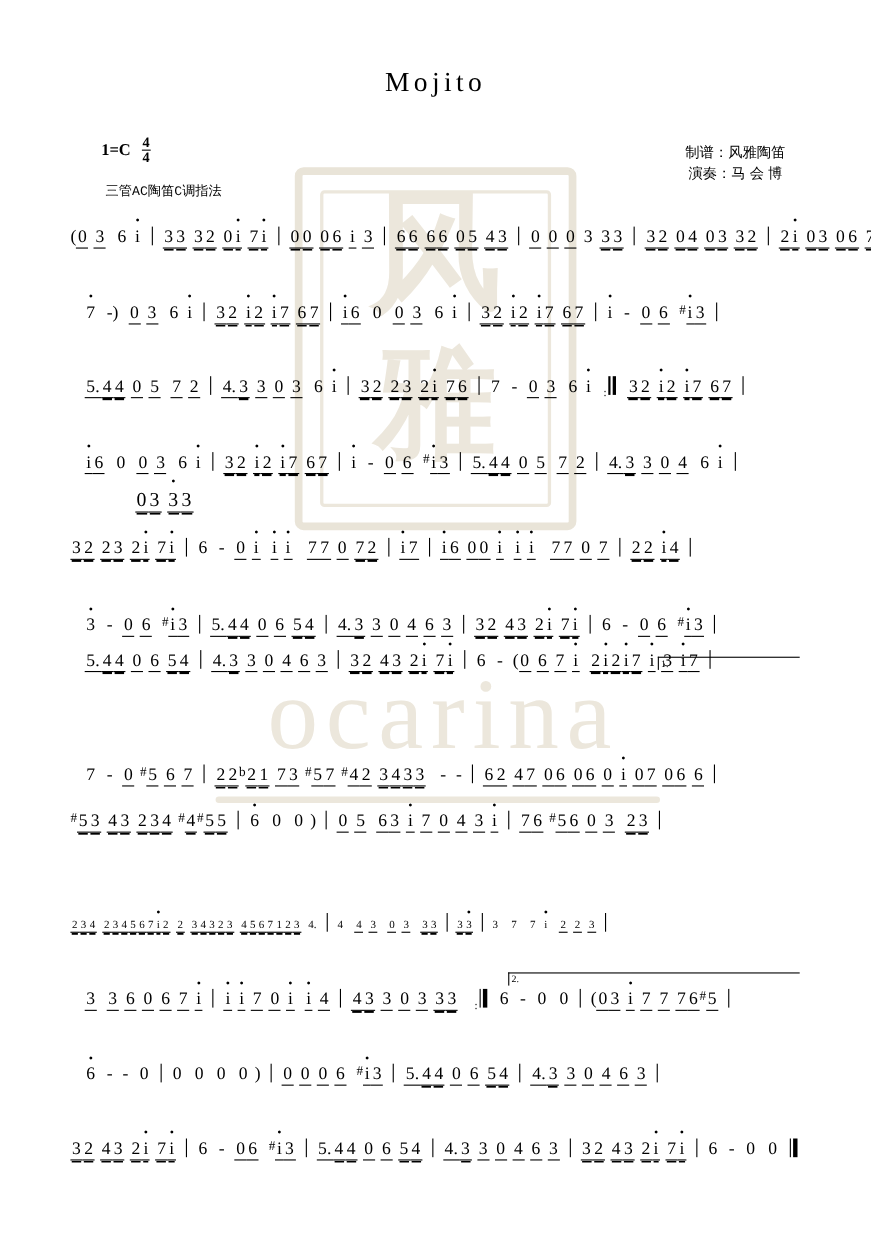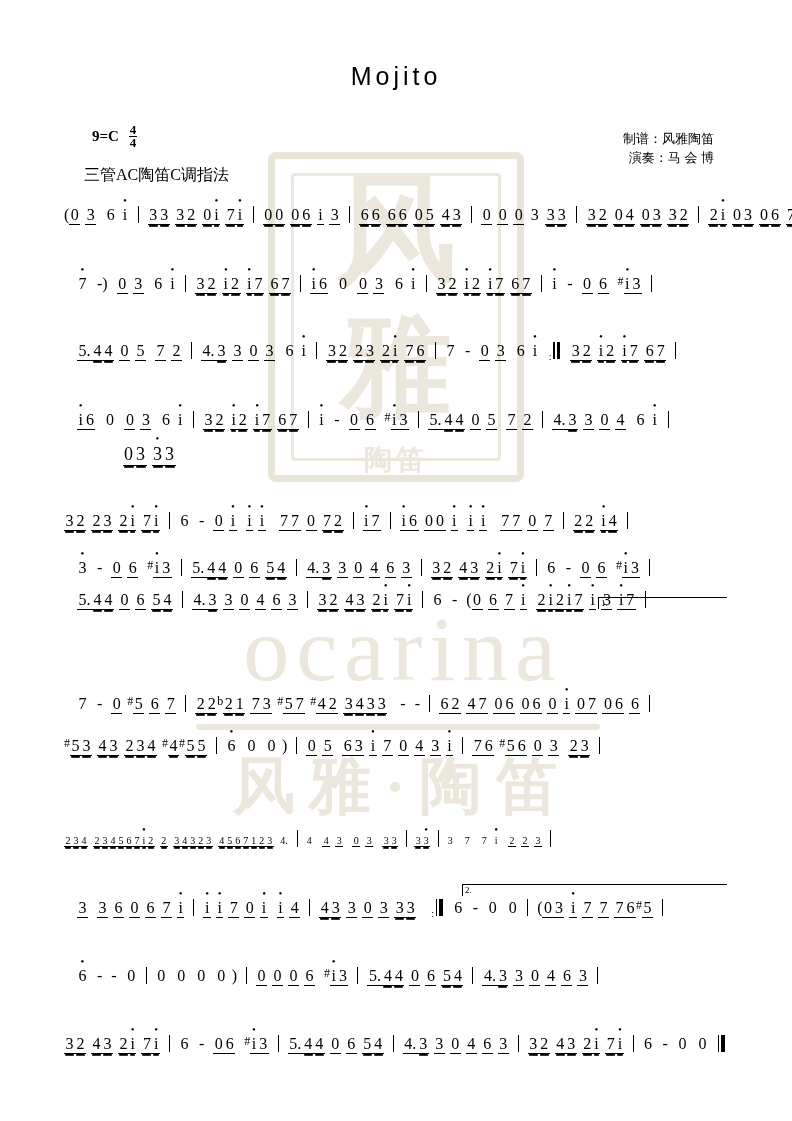--- a/index.html
+++ b/index.html
@@ -82,21 +82,21 @@
   
   .content { position: relative; z-index: 2; }
 
   .title {
     position: absolute;
     left: 0; top: 62px;
     width: 792px;
     text-align: center;
     font-size: 25px;
     letter-spacing: 4px;
-    font-family: Liberation Sans, sans-serif;
+    font-family: Liberation Serif, serif;
   }
 
   .key-sig {
     position: absolute;
     left: 92px; top: 125px;
     font-size: 15px;
     font-weight: bold;
     font-family: "Liberation Serif", serif;
   }
   .frac {
@@ -107,28 +107,28 @@
     font-size: 13px;
     margin-left: 6px;
     position: relative;
     top: -1px;
   }
   .frac .num { display: block; border-bottom: 1.4px solid #000; padding: 0 1px; }
   .frac .den { display: block; padding: 0 1px; }
 
   .fingering {
     position: absolute;
-    left: 84px; top: 165px;
-    font-size: 16px;
-    font-family: Liberation Serif, serif;
+    left: 96px; top: 165px;
+    font-size: 12px;
+    font-family: Liberation Mono, monospace;
   }
   .credits {
     position: absolute;
     right: 78px; top: 130px;
-    text-align: right;
+    text-align: center;
     font-size: 13px;
     line-height: 1.45;
     font-family: "Liberation Sans", sans-serif;
   }
 
   
   .row {
     position: absolute;
     left: 64px;
     width: 666px;
@@ -201,33 +201,31 @@
 </head>
 <body>
 
 <div class="page">
 
   <div class="watermark">
     <div class="wm-seal">
       <div class="wm-seal-inner"></div>
       <div class="wm-seal-char wm-c1">风</div>
       <div class="wm-seal-char wm-c2">雅</div>
-      <div class="wm-seal-char wm-c3">陶笛</div>
     </div>
     <div class="wm-ocarina">ocarina</div>
     <div class="wm-rule"></div>
-    <div class="wm-cn">风雅·陶笛</div>
   </div>
 
   <div class="content">
 
     <div class="title">Mojito</div>
 
     <div class="key-sig">
-      <span>9=C</span>
+      <span>1=C</span>
       <span class="frac">
         <span class="num">4</span>
         <span class="den">4</span>
       </span>
     </div>
 
     <div class="fingering">三管AC陶笛C调指法</div>
 
     <div class="credits">
       <div>制谱：风雅陶笛</div>
@@ -293,21 +291,21 @@
       <span class="barline"></span>
       <span class="seg"><span class="n u1">4.</span><span class="n u2">3</span><span class="sp-s"></span><span class="n u1">3</span><span class="sp-s"></span><span class="n u1">0</span><span class="sp-s"></span><span class="n u1">4</span><span class="sp"></span><span class="n">6</span><span class="sp-s"></span><span class="n dotup">i</span></span>
       <span class="barline"></span>
     </div>
 
     <div class="row" style="top:444px;font-size:18px">
       <span class="sp"></span><span class="sp"></span><span class="sp"></span><span class="sp"></span><span class="sp"></span><span class="sp"></span>
       <span class="seg"><span class="n u2">0</span><span class="n u2">3</span><span class="sp-s"></span><span class="n u2 dotup">3</span><span class="n u2">3</span></span>
     </div>
 
-    <div class="row" style="top:512px">
+    <div class="row" style="top:489px">
       <span class="seg"><span class="n u2">3</span><span class="n u2">2</span><span class="sp-s"></span><span class="n u2">2</span><span class="n u2">3</span><span class="sp-s"></span><span class="n u2">2</span><span class="n u2 dotup">i</span><span class="sp-s"></span><span class="n u2">7</span><span class="n u2 dotup">i</span></span>
       <span class="barline"></span>
       <span class="seg"><span class="n">6</span><span class="sp"></span>-<span class="sp"></span><span class="n u1">0</span><span class="sp-s"></span><span class="n u1 dotup">i</span><span class="sp"></span><span class="n u1 dotup">i</span><span class="sp-s"></span><span class="n u1 dotup">i</span></span>
       <span class="sp-s"></span>
       <span class="seg"><span class="n u1">7</span><span class="n u1">7</span><span class="sp-s"></span><span class="n u1">0</span><span class="sp-s"></span><span class="n u2">7</span><span class="n u2">2</span></span>
       <span class="barline"></span>
       <span class="seg"><span class="n u1 dotup">i</span><span class="n u1">7</span></span>
       <span class="barline"></span>
       <span class="seg"><span class="n u1 dotup">i</span><span class="n u1">6</span><span class="sp-s"></span><span class="n u1">0</span><span class="n u1">0</span><span class="sp-s"></span><span class="n u1 dotup">i</span><span class="sp"></span><span class="n u1 dotup">i</span><span class="sp-s"></span><span class="n u1 dotup">i</span></span>
       <span class="sp-s"></span>

